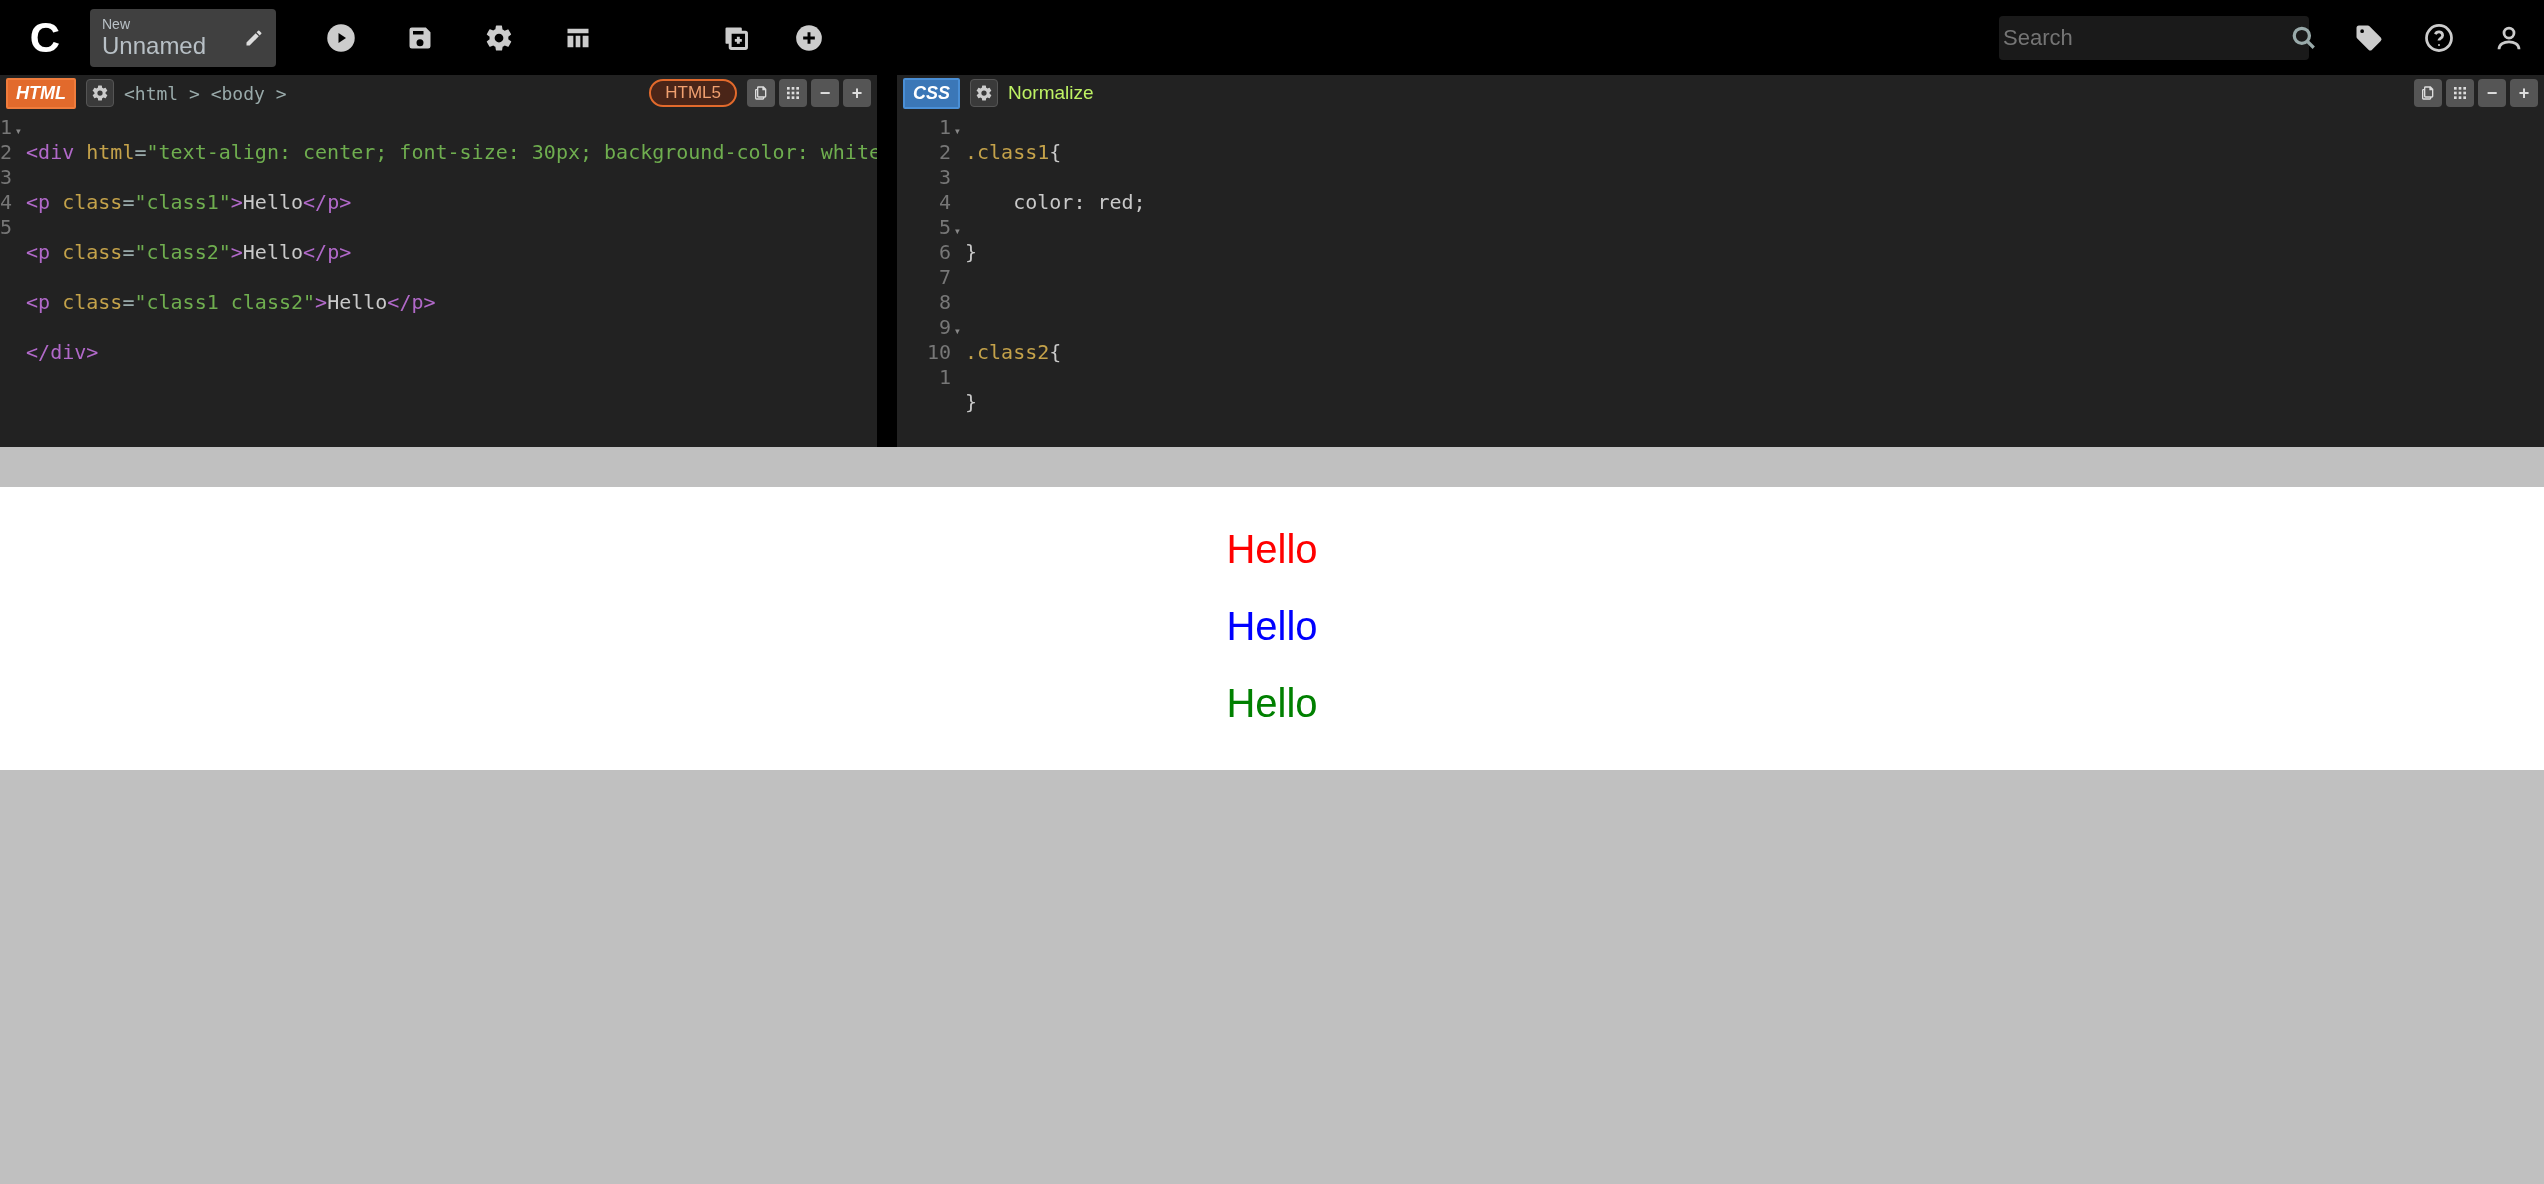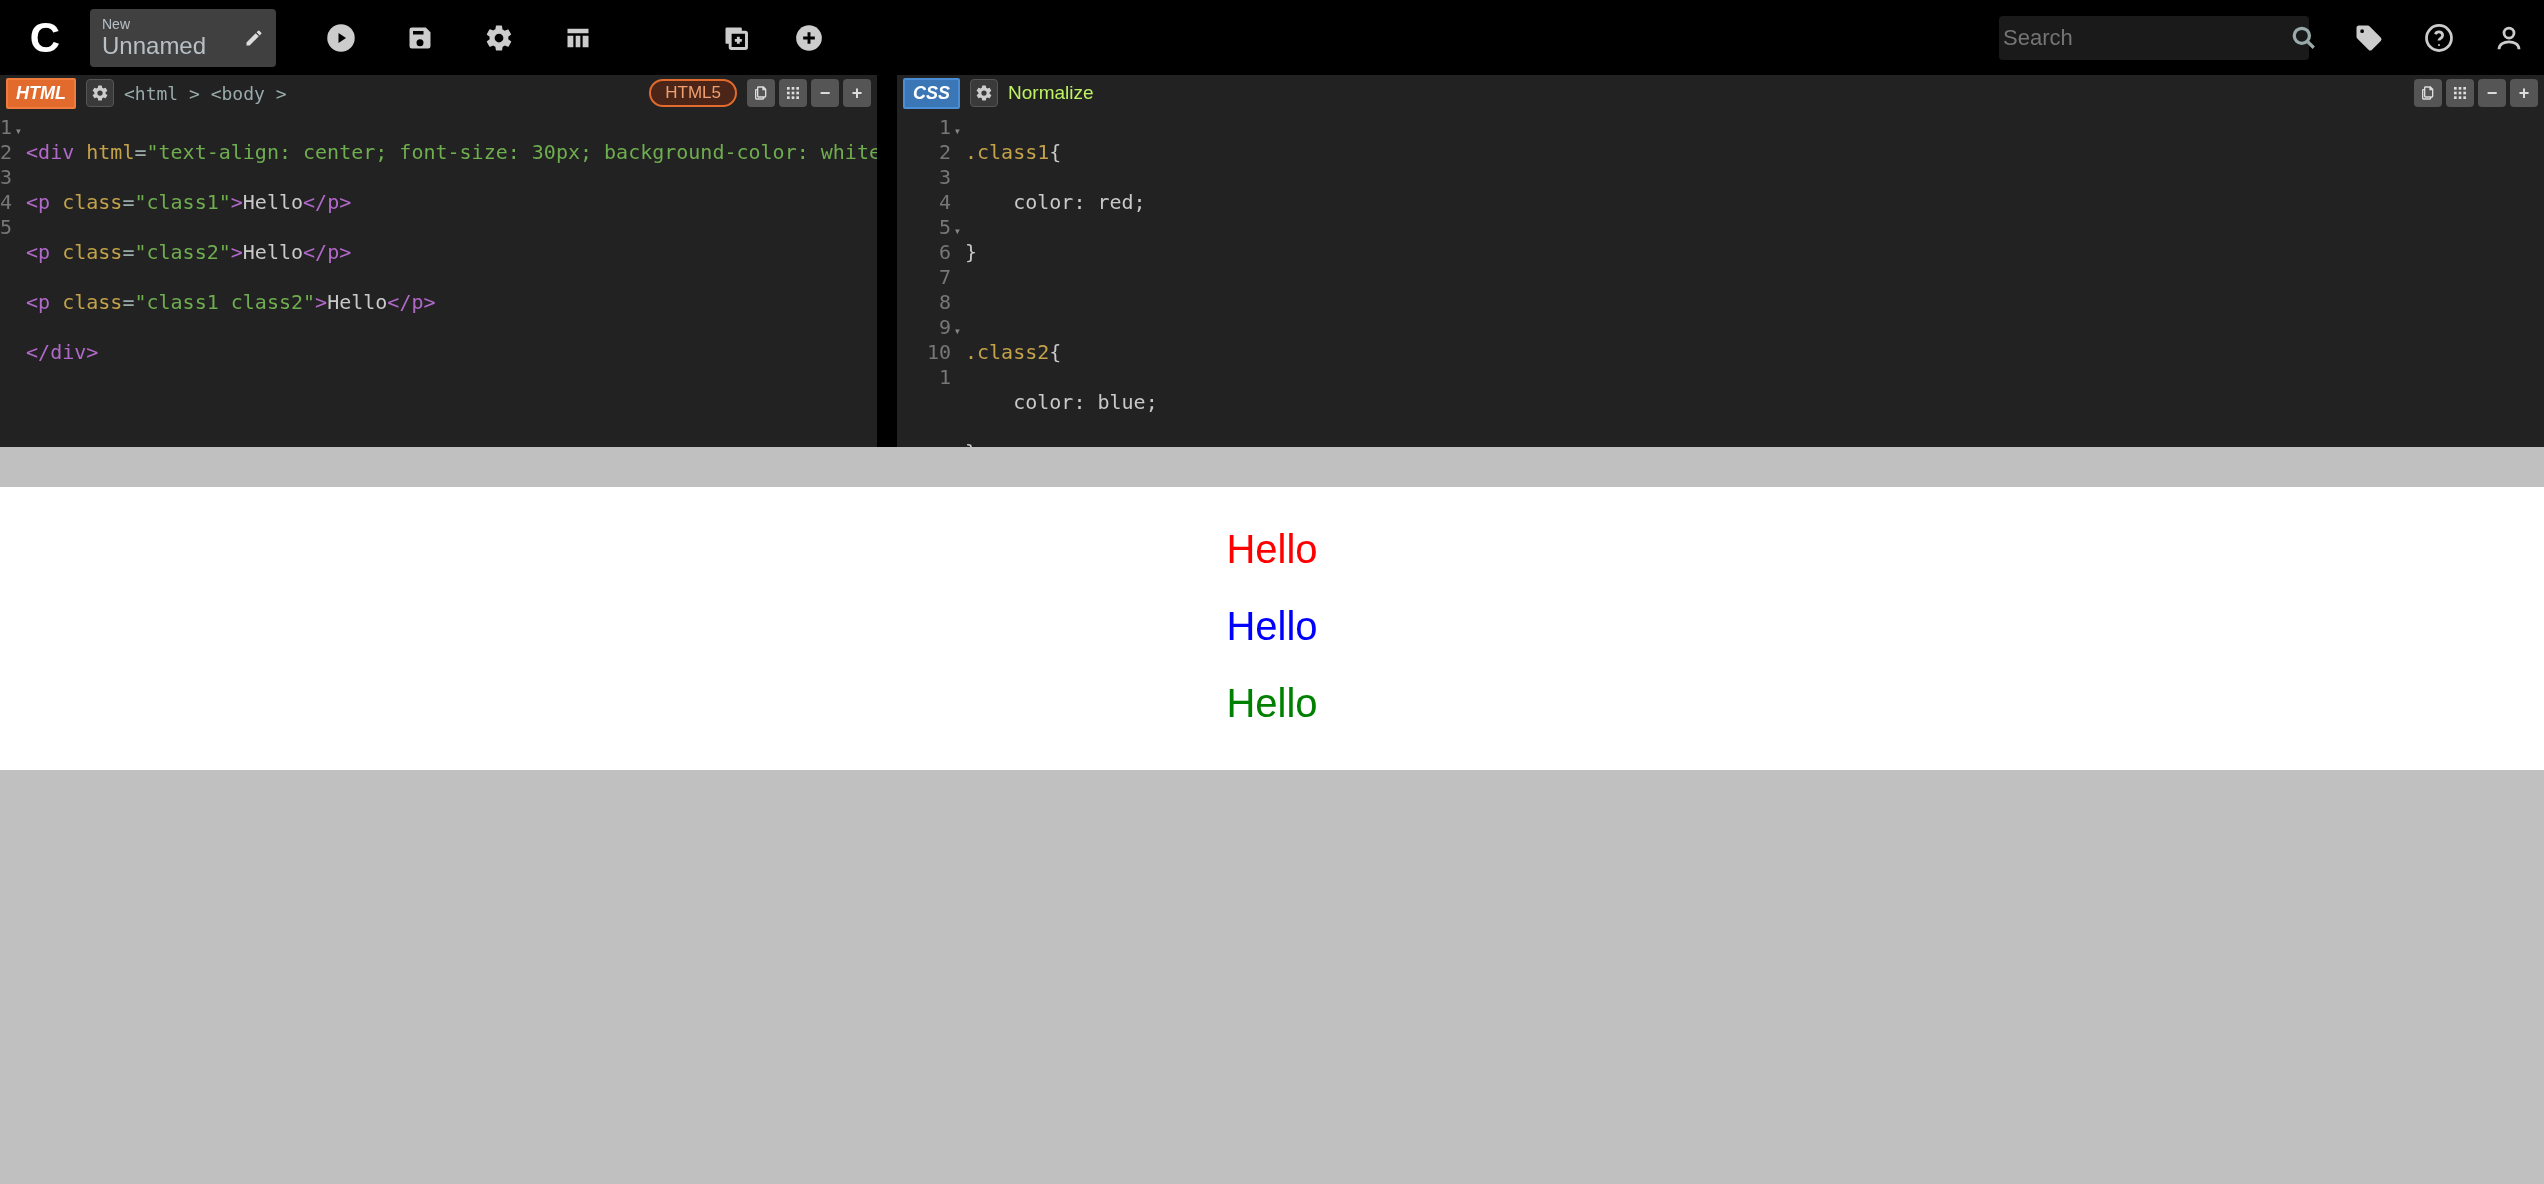--- a/index.html
+++ b/index.html
@@ -440,21 +440,20 @@
         <div class="ln fold info">9</div>
         <div class="ln">10</div>
         <div class="ln">1</div>
       </div>
       <div class="code">
 <div class="line"><span class="t-sel">.class1</span><span class="t-brace">{</span></div>
 <div class="line">    <span class="t-prop">color</span><span class="t-punc">: </span><span class="t-val">red</span><span class="t-punc">;</span></div>
 <div class="line"><span class="t-brace">}</span></div>
 <div class="line"> </div>
 <div class="line"><span class="t-sel">.class2</span><span class="t-brace">{</span></div>
-<div class="line">    <span class="t-prop">color</span><span class="t-punc">: </span><span class="t-val">blue</span><span class="t-punc">;</span></div>
 <div class="line"><span class="t-brace">}</span></div>
 
 
 
 
       </div>
     </div>
   </div>
 </div>
 

